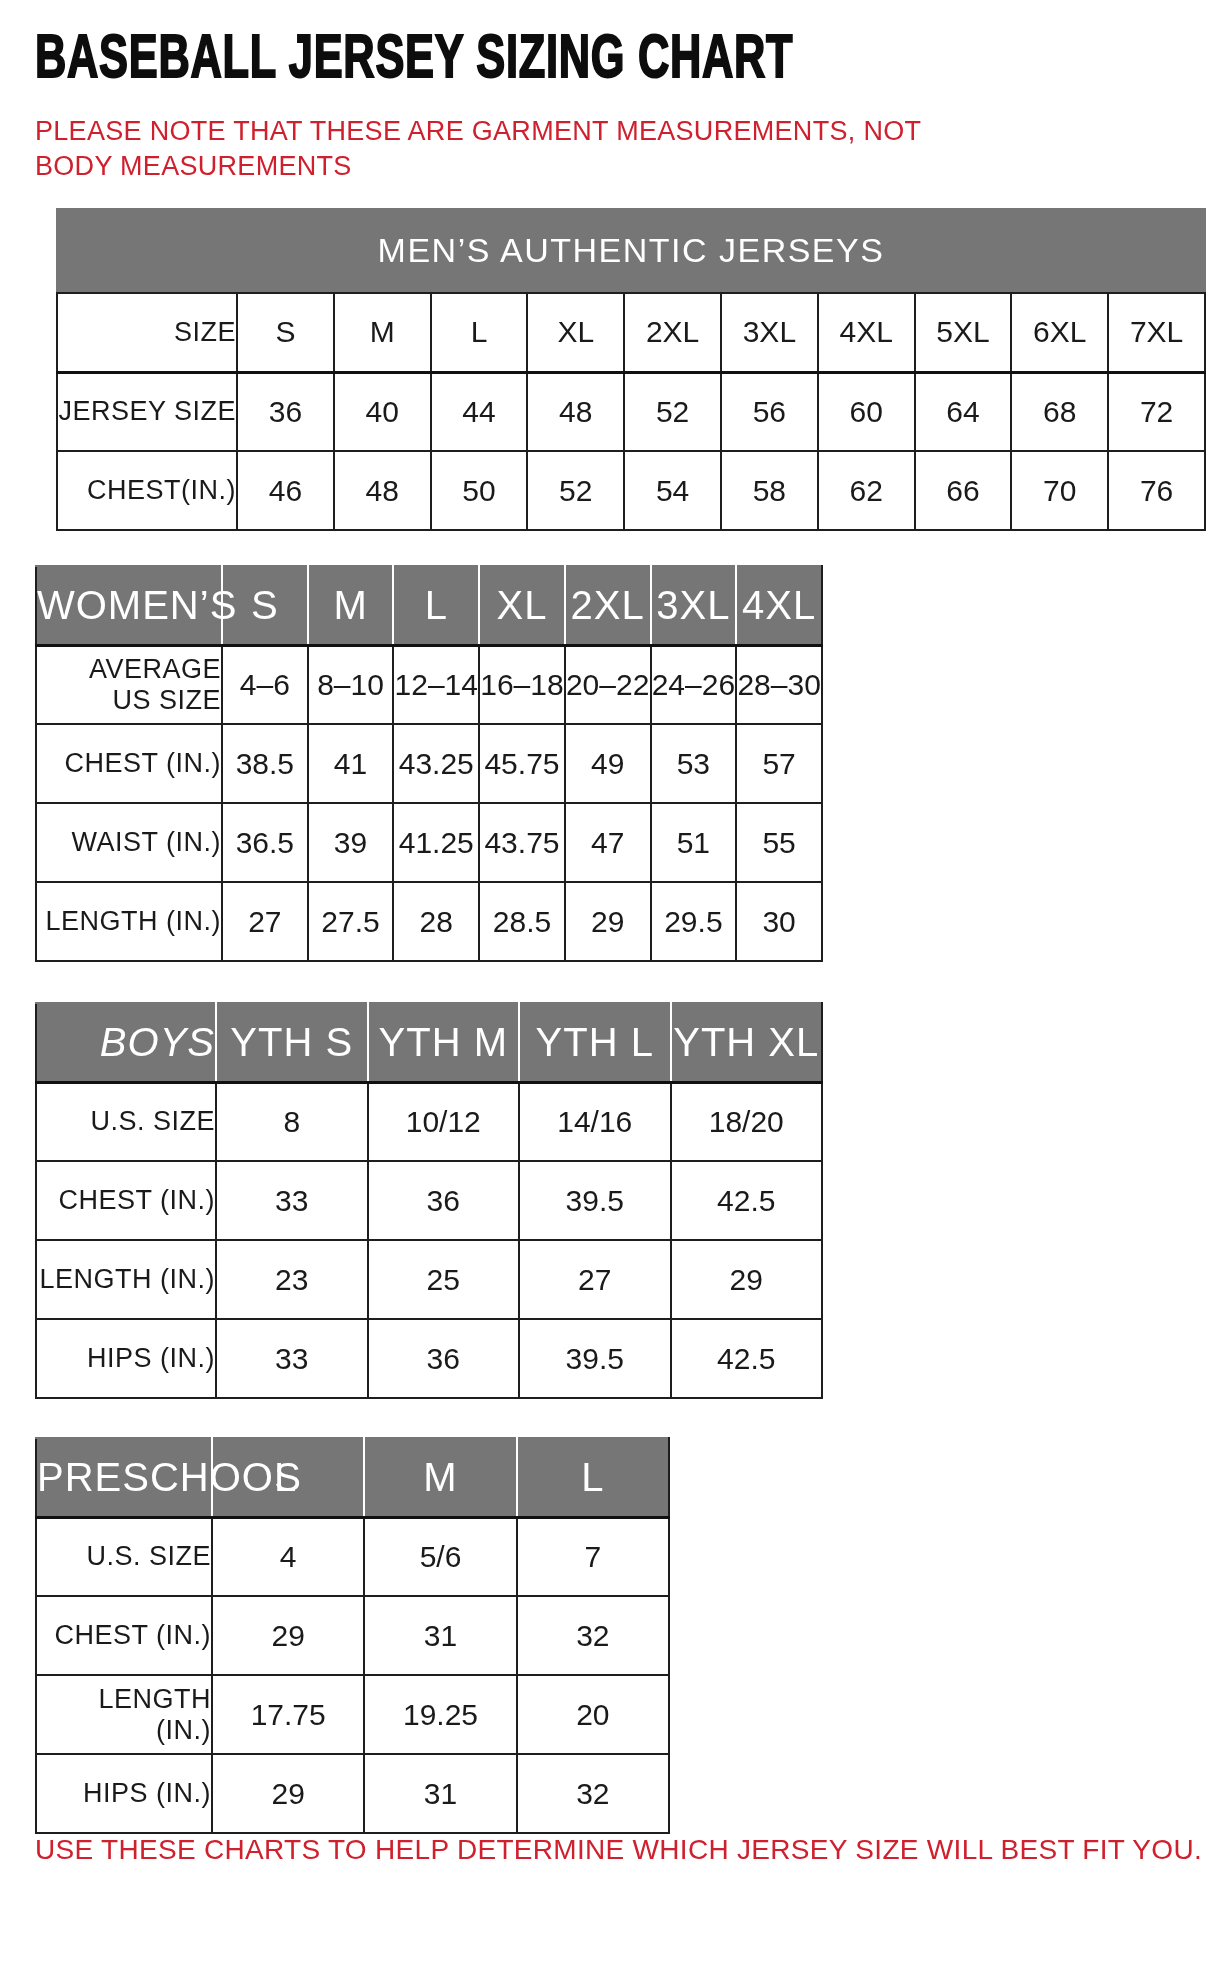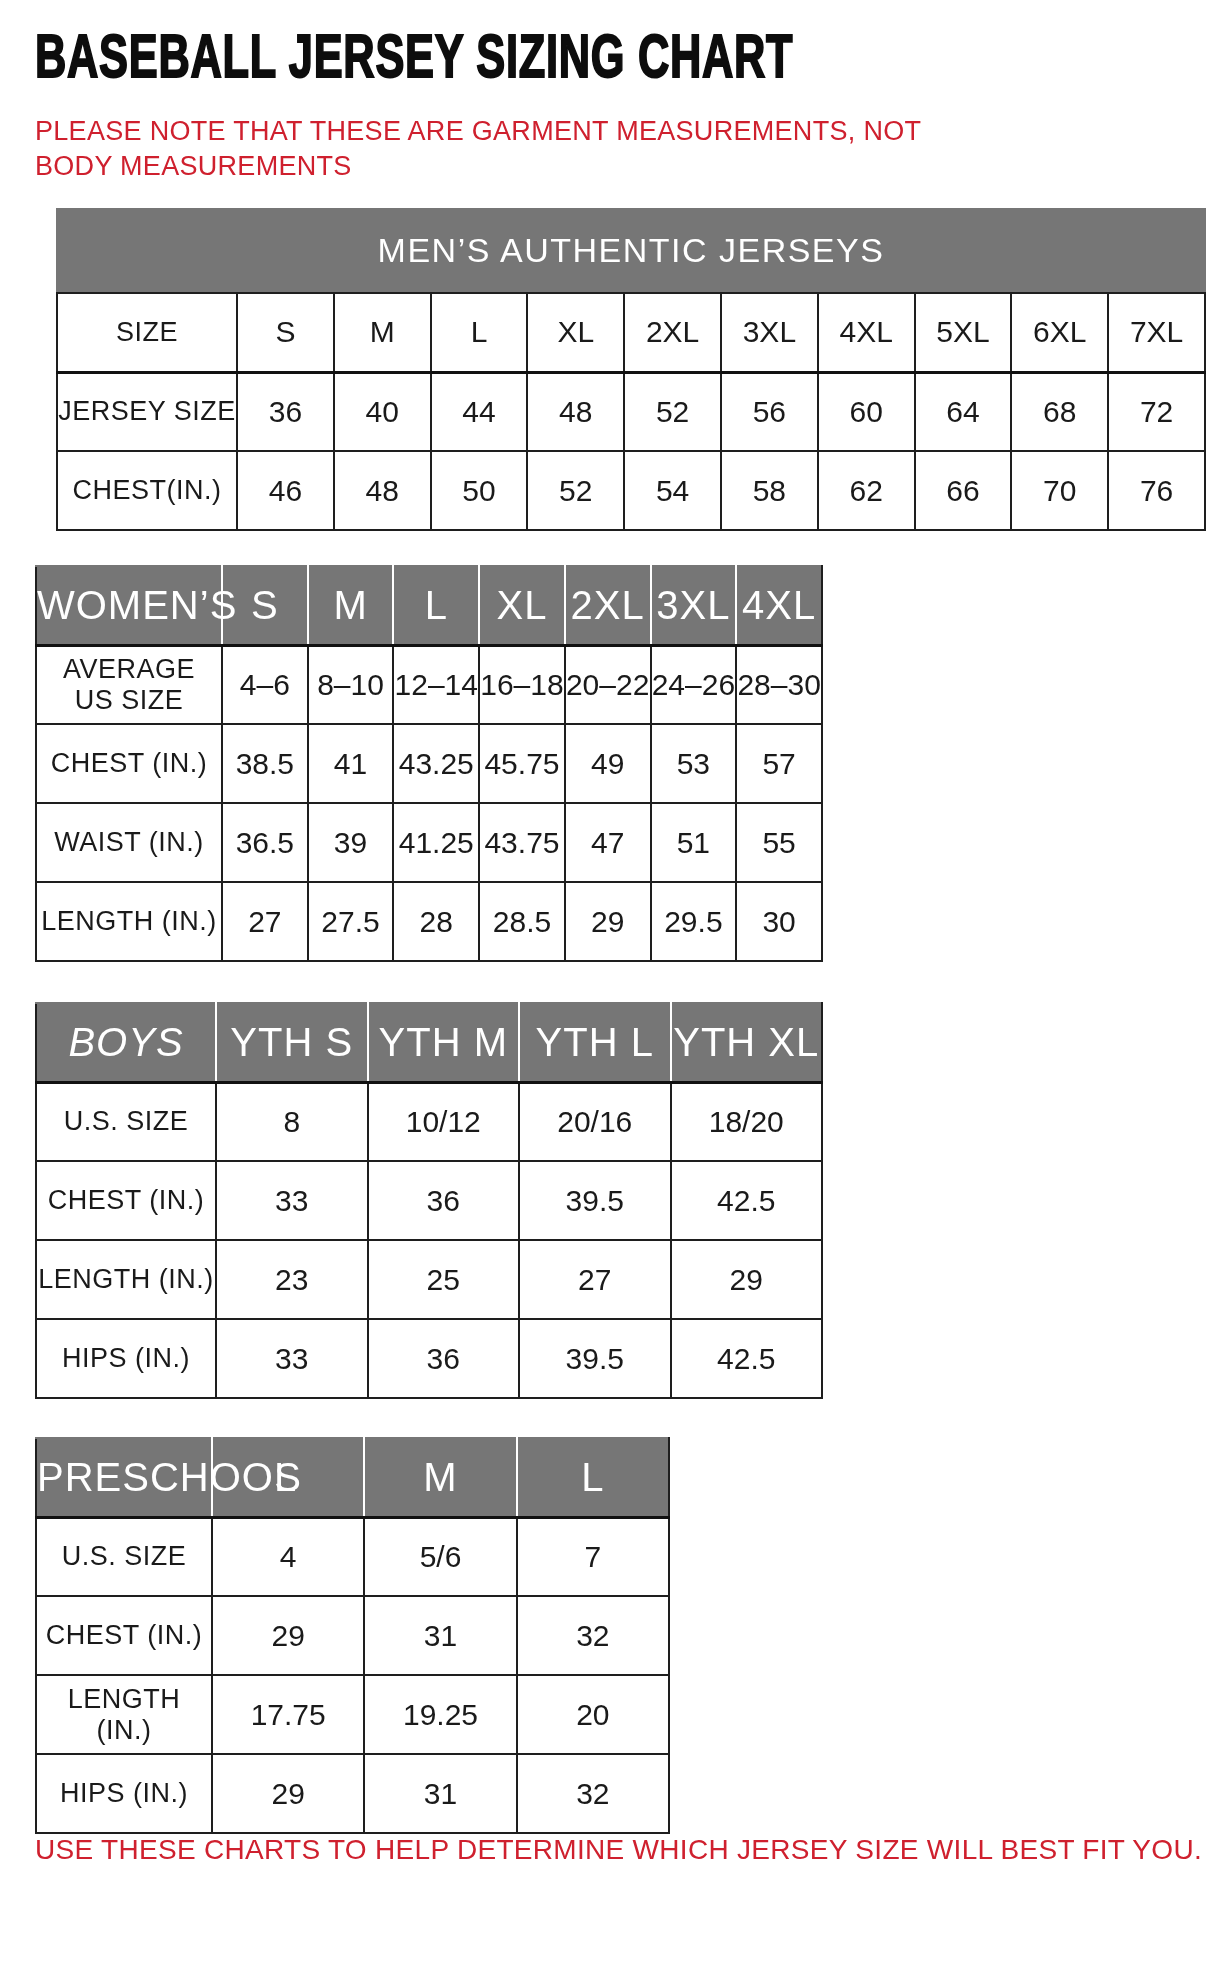--- a/index.html
+++ b/index.html
@@ -68,20 +68,21 @@
     vertical-align: middle;
     font-size: 30px;
     font-weight: 400;
     color: var(--ink);
   }
   th.lbl {
     font-size: 27px;
     white-space: pre-line;
     line-height: 31px;
     letter-spacing: 0.5px;
+    text-align: right;
   }
   .table-mens .lbl-col { width: 180px; }
   .table-womens .lbl-col { width: 186px; }
   .table-boys .lbl-col { width: 180px; font-style: italic; }
   .table-preschool .lbl-col { width: 176px; }
 
   tr.hdr.plain th { border-bottom: 3px solid #111; }
 
   tr.hdr.gray th {
     background: var(--gray);
@@ -225,21 +226,21 @@
               <th>YTH M</th>
               <th>YTH L</th>
               <th>YTH XL</th>
             </tr>
           </thead>
           <tbody>
             <tr>
               <th class="lbl">U.S. SIZE</th>
               <td>8</td>
               <td>10/12</td>
-              <td>20/16</td>
+              <td>14/16</td>
               <td>18/20</td>
             </tr>
             <tr>
               <th class="lbl">CHEST (IN.)</th>
               <td>33</td>
               <td>36</td>
               <td>39.5</td>
               <td>42.5</td>
             </tr>
             <tr>

